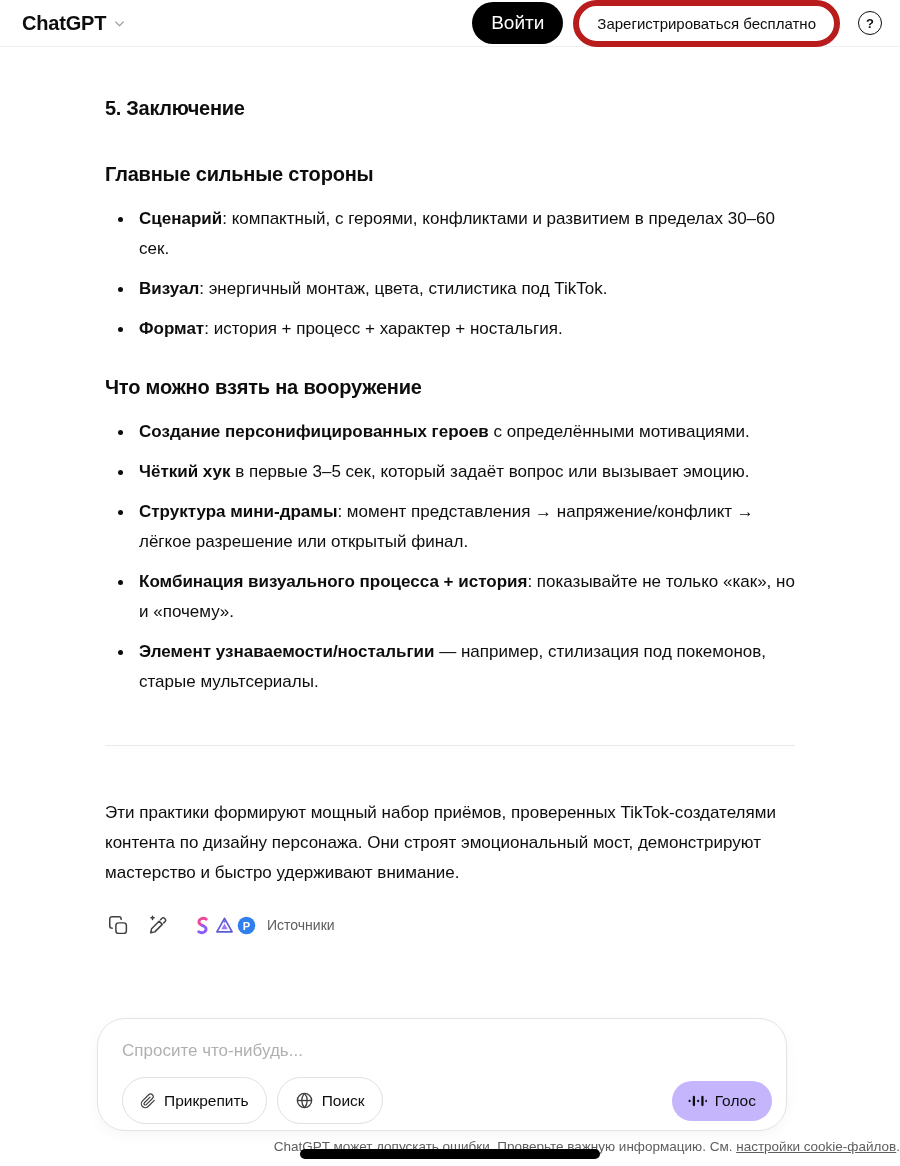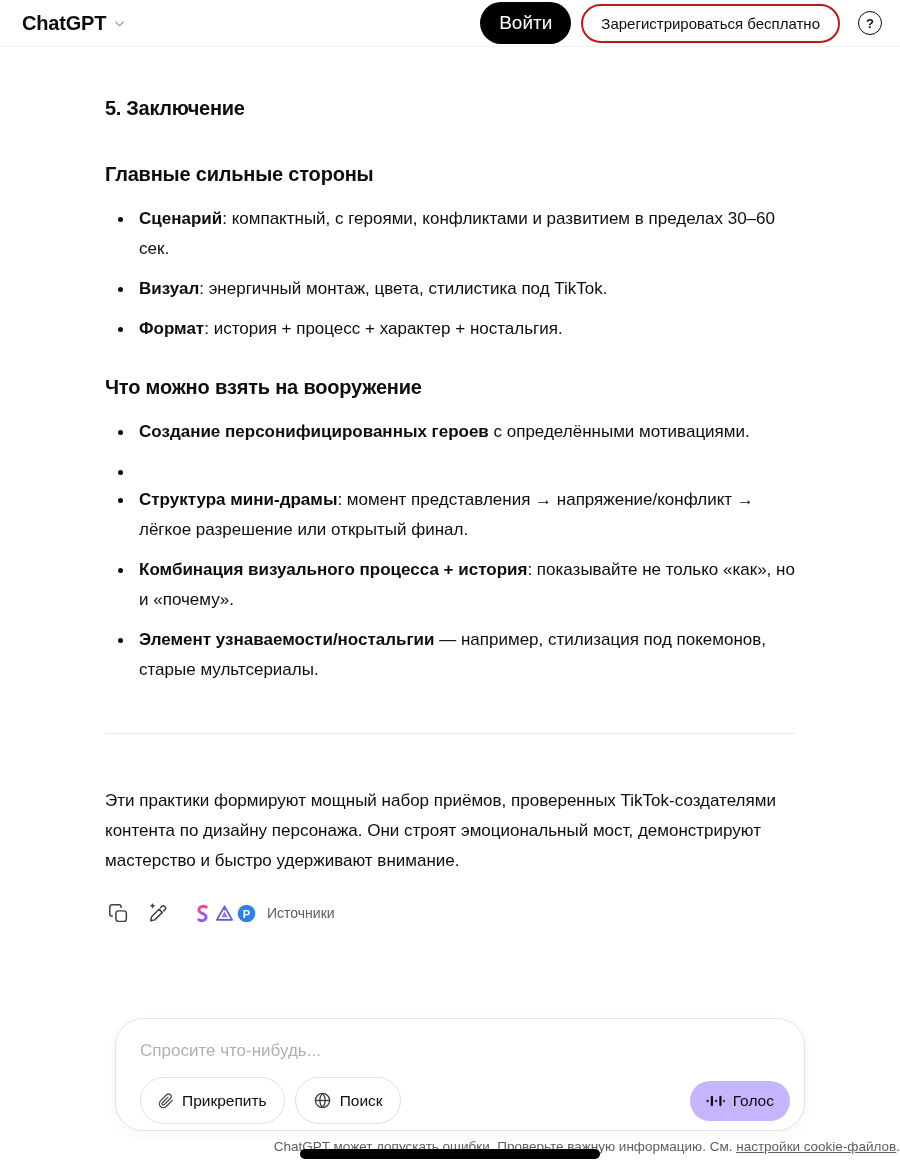--- a/index.html
+++ b/index.html
@@ -6,21 +6,21 @@
   html,body { background:#ffffff; }
   body { font-family:"Liberation Sans","DejaVu Sans",sans-serif; color:#0d0d0d; }
   .screen { position:relative; width:900px; height:1166px; background:#fff; overflow:hidden; margin:0 auto; }
 
   
   .topbar { height:47px; display:flex; align-items:center; padding:0 18px 0 22px; border-bottom:1px solid #f0f0f0; background:#fff; }
   .brand { display:flex; align-items:center; gap:6px; cursor:pointer; }
   .brand-name { font-size:20px; font-weight:700; letter-spacing:-0.2px; }
   .topbar-right { margin-left:auto; display:flex; align-items:center; gap:10px; }
   .btn-login { background:#000; color:#fff; border:none; border-radius:999px; padding:10px 19px; font-size:19px; font-weight:500; font-family:inherit; cursor:pointer; }
-  .btn-signup { background:#fff; color:#0d0d0d; border:2px solid #b91c1c; border-radius:999px; padding:9px 18px; font-size:15px; font-weight:500; font-family:inherit; cursor:pointer; }
+  .btn-signup { background:#fff; color:#0d0d0d; border:6px solid #b91c1c; border-radius:999px; padding:9px 18px; font-size:15px; font-weight:500; font-family:inherit; cursor:pointer; }
   .help-circle { width:24px; height:24px; border:1.7px solid #0d0d0d; border-radius:50%; display:flex; align-items:center; justify-content:center; font-size:13px; font-weight:700; margin-left:8px; cursor:pointer; }
 
   
   .content { width:690px; margin:0 auto; padding-top:50px; }
   .h2-title { font-size:20px; font-weight:700; letter-spacing:-0.3px; margin-bottom:43px; }
   .h3-head { font-size:20px; font-weight:700; letter-spacing:-0.2px; margin-bottom:18px; }
   .h3-second { margin-top:32px; }
   ul.blist { list-style:none; margin-bottom:8px; }
   ul.blist li { display:flex; margin-bottom:10px; }
   .dot { flex:0 0 5px; width:5px; height:5px; border-radius:50%; background:#0d0d0d; margin:13px 16px 0 13px; }
@@ -29,21 +29,21 @@
   .divider { border:none; border-top:1px solid #e9e9e9; margin-top:48px; }
   .closing { font-size:17px; line-height:30px; margin-top:52px; width:690px; }
 
   
   .action-row { display:flex; align-items:center; margin-top:24px; height:26px; }
   .act-icon { display:flex; align-items:center; justify-content:center; width:26px; height:26px; margin-right:14px; cursor:pointer; border-radius:6px; }
   .sources { display:flex; align-items:center; gap:3px; margin-left:8px; cursor:pointer; }
   .sources-label { font-size:14px; color:#5d5d5d; margin-left:8px; }
 
   
-  .composer { position:absolute; left:115px; top:1018px; width:690px; height:113px; background:#fff; border:1px solid #e3e3e3; border-radius:28px; box-shadow:0 4px 14px rgba(0,0,0,0.04); padding:22px 14px 13px 24px; }
+  .composer { position:absolute; left:97px; top:1018px; width:690px; height:113px; background:#fff; border:1px solid #e3e3e3; border-radius:28px; box-shadow:0 4px 14px rgba(0,0,0,0.04); padding:22px 14px 13px 24px; }
   .composer-input { width:640px; border:none; outline:none; font-size:17px; font-family:inherit; color:#0d0d0d; background:transparent; }
   .composer-input::placeholder { color:#b0b0b0; }
   .composer-btns { display:flex; align-items:center; margin-top:16px; padding-left:0; }
   .pill-btn { display:flex; align-items:center; gap:8px; height:47px; border:1px solid #e0e0e0; background:#fff; border-radius:999px; padding:0 17px; font-size:15.5px; font-family:inherit; color:#0d0d0d; cursor:pointer; margin-right:10px; }
   .pill-voice { display:flex; align-items:center; gap:8px; height:40px; border:none; background:#c4b5fd; border-radius:999px; padding:0 16px; font-size:15.5px; font-weight:500; font-family:inherit; color:#0d0d0d; cursor:pointer; margin-left:auto; }
 
   
   .footer { position:absolute; left:0; right:0; top:1139px; text-align:right; font-size:13.5px; color:#5d5d5d; }
   .footer .link { text-decoration:underline; cursor:pointer; }
   .home-indicator { position:absolute; left:50%; transform:translateX(-50%); top:1149px; width:300px; height:10px; background:#000; border-radius:6px; z-index:20; }
@@ -93,20 +93,21 @@
     </ul>
 
     <h3 class="h3-head h3-second">Что можно взять на вооружение</h3>
     <ul class="blist">
       <li>
         <span class="dot"></span>
         <p class="btext"><strong>Создание персонифицированных героев</strong><span> с определёнными мотивациями.</span></p>
       </li>
       <li>
         <span class="dot"></span>
+        <p class="btext"><strong>Чёткий хук</strong><span> в первые 3–5 сек, который задаёт вопрос или вызывает эмоцию.</span></p>
       </li>
       <li>
         <span class="dot"></span>
         <p class="btext"><strong>Структура мини-драмы</strong><span>: момент представления → напряжение/конфликт → лёгкое разрешение или открытый финал.</span></p>
       </li>
       <li>
         <span class="dot"></span>
         <p class="btext"><strong>Комбинация визуального процесса + история</strong><span>: показывайте не только «как», но и «почему».</span></p>
       </li>
       <li>

